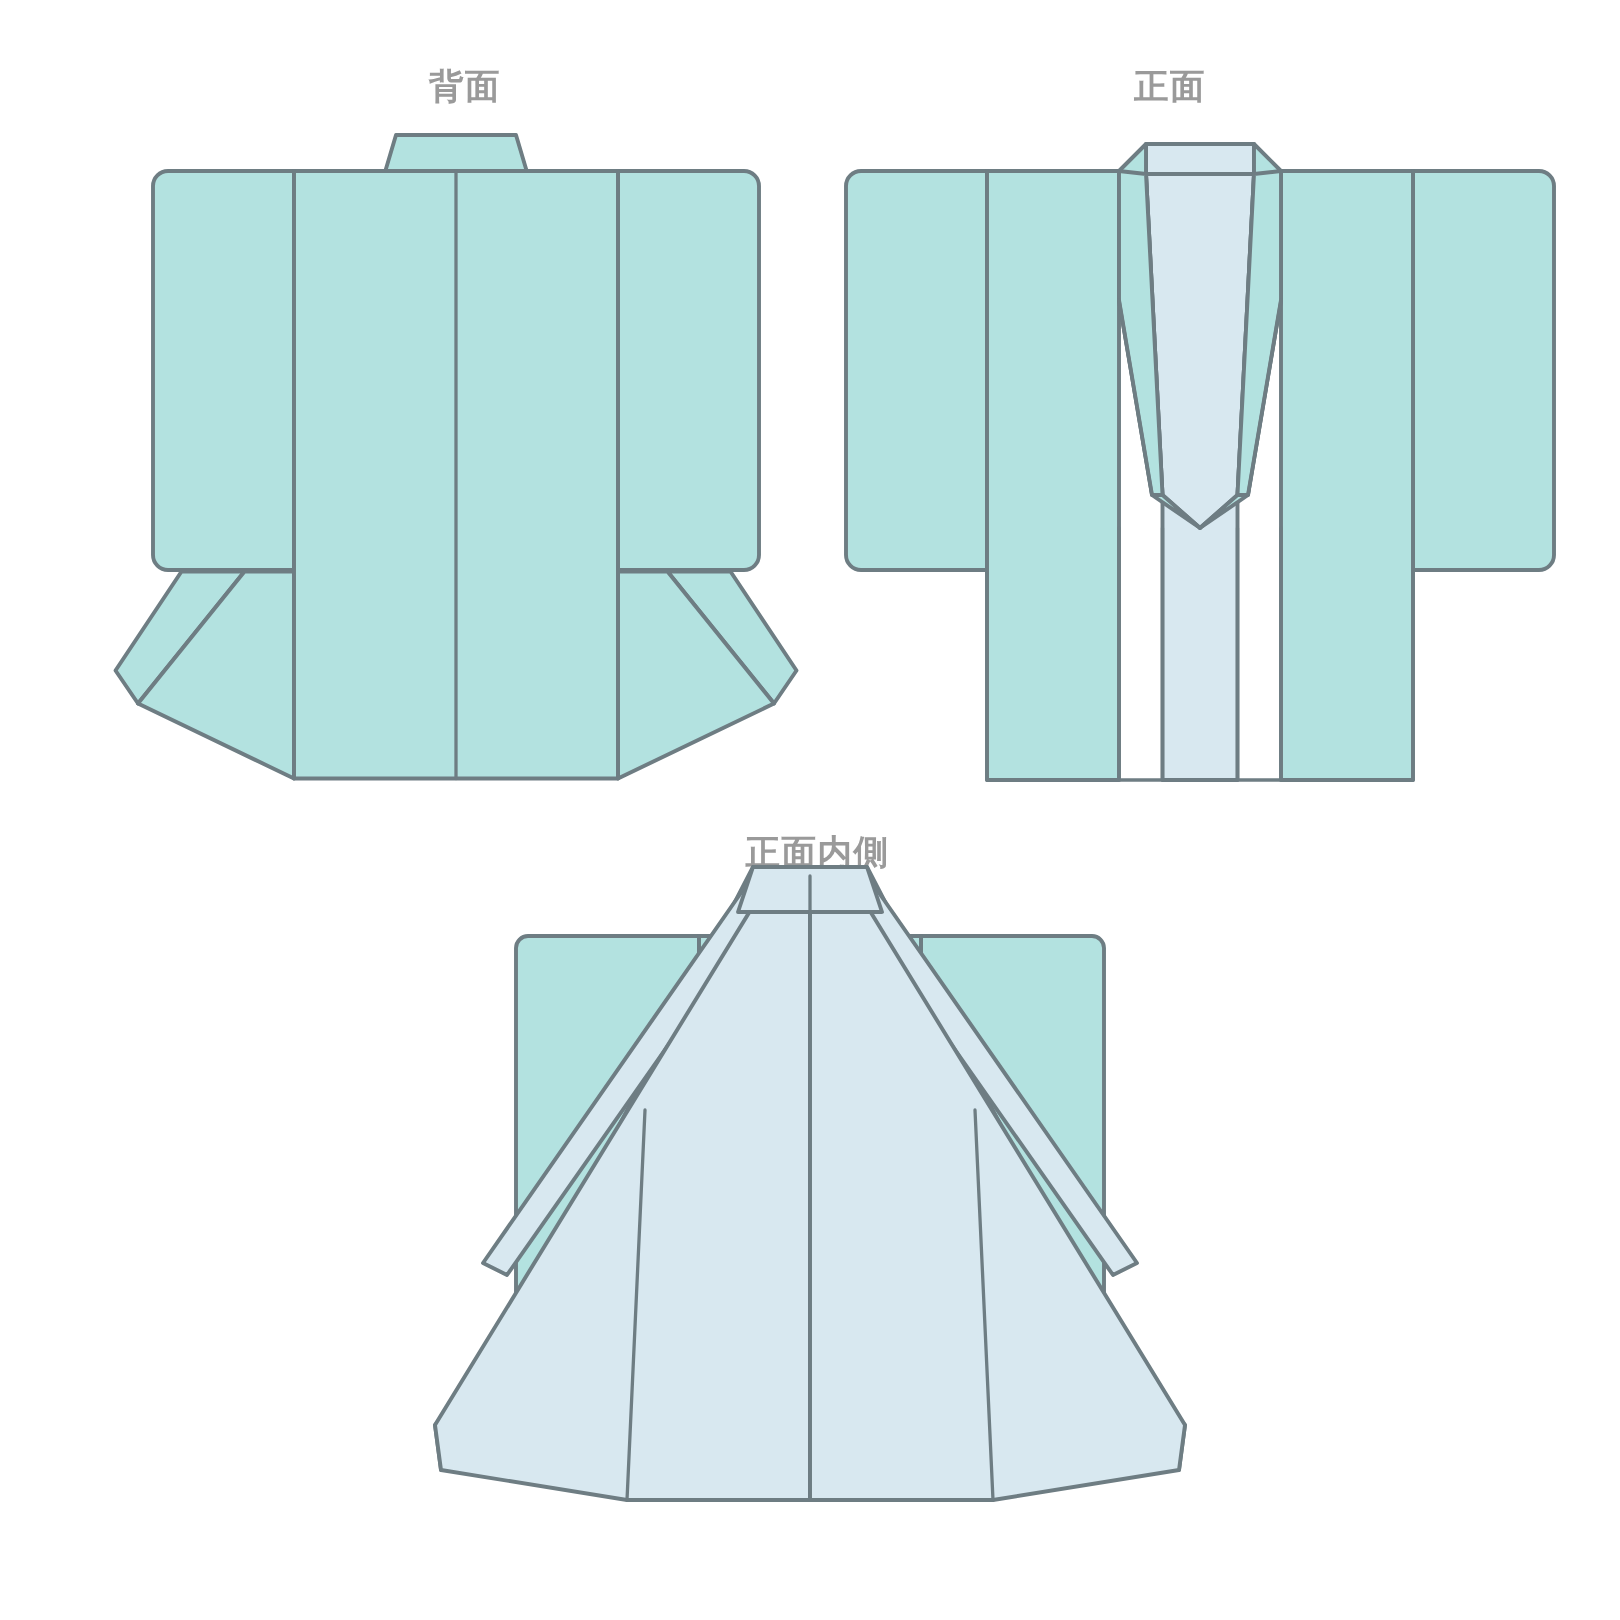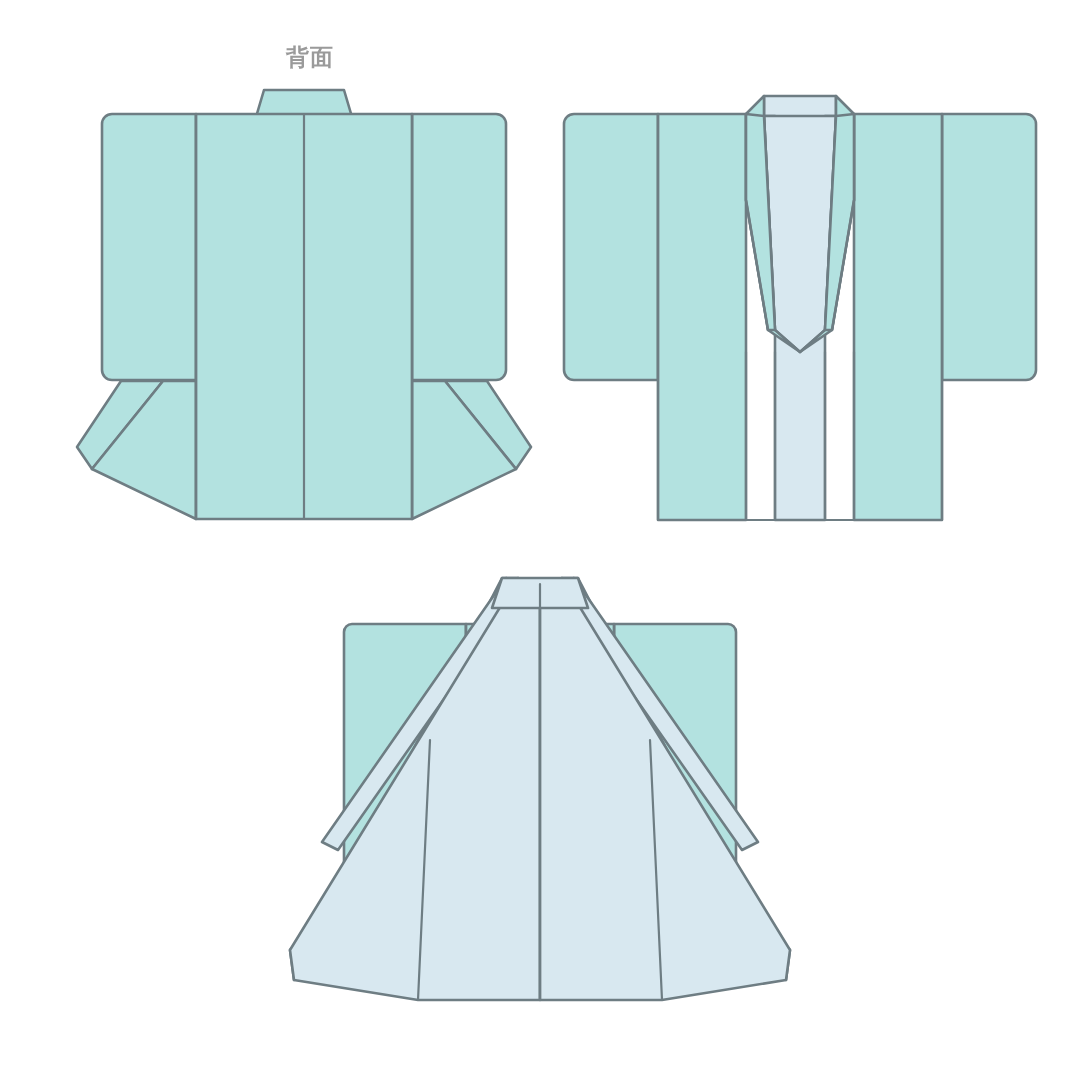--- a/index.html
+++ b/index.html
@@ -97,20 +97,21 @@
     <path class="outer stroke-main" d="M 412 381 L 445 381 L 516 469 L 412 519 Z"></path>
 
     <path class="outer stroke-main" d="M 196 114 L 412 114 L 412 519 L 196 519 Z"></path>
 
     <line class="stroke-seam" x1="304" y1="114" x2="304" y2="519"></line>
 
     <line class="stroke-seam" x1="196" y1="114" x2="196" y2="519"></line>
     <line class="stroke-seam" x1="412" y1="114" x2="412" y2="519"></line>
   </svg>
 
+  <div class="fig-label" id="label-front">正面</div>
 
   <svg class="figure" id="svg-front" width="540" height="560" viewBox="0 0 540 560">
 
     <path class="outer stroke-main" d="M 34 114 L 118 114 L 118 380 L 34 380
              A 10 10 0 0 1 24 370 L 24 124
              A 10 10 0 0 1 34 114 Z"></path>
 
     <path class="outer stroke-main" d="M 402 114 L 486 114 A 10 10 0 0 1 496 124 L 496 370
              A 10 10 0 0 1 486 380 L 402 380 Z"></path>
 
@@ -136,20 +137,21 @@
     <line class="stroke-seam" x1="118" y1="114" x2="118" y2="520"></line>
     <line class="stroke-seam" x1="402" y1="114" x2="402" y2="520"></line>
     <line class="stroke-seam" x1="206" y1="352" x2="206" y2="520"></line>
     <line class="stroke-seam" x1="314" y1="352" x2="314" y2="520"></line>
     <line class="stroke-seam" x1="235" y1="352" x2="235" y2="520"></line>
     <line class="stroke-seam" x1="285" y1="352" x2="285" y2="520"></line>
 
     <line class="stroke-seam" x1="118" y1="520" x2="402" y2="520"></line>
   </svg>
 
+  <div class="fig-label" id="label-inner">正面内側</div>
 
   <svg class="figure" id="svg-inner" width="540" height="500" viewBox="0 0 540 500">
 
     <path class="outer stroke-main" d="M 82 64 L 196 64 L 196 320 L 82 320
              A 8 8 0 0 1 74 312 L 74 72
              A 8 8 0 0 1 82 64 Z"></path>
 
     <path class="outer stroke-main" d="M 344 64 L 458 64 A 8 8 0 0 1 466 72 L 466 312
              A 8 8 0 0 1 458 320 L 344 320 Z"></path>
 

